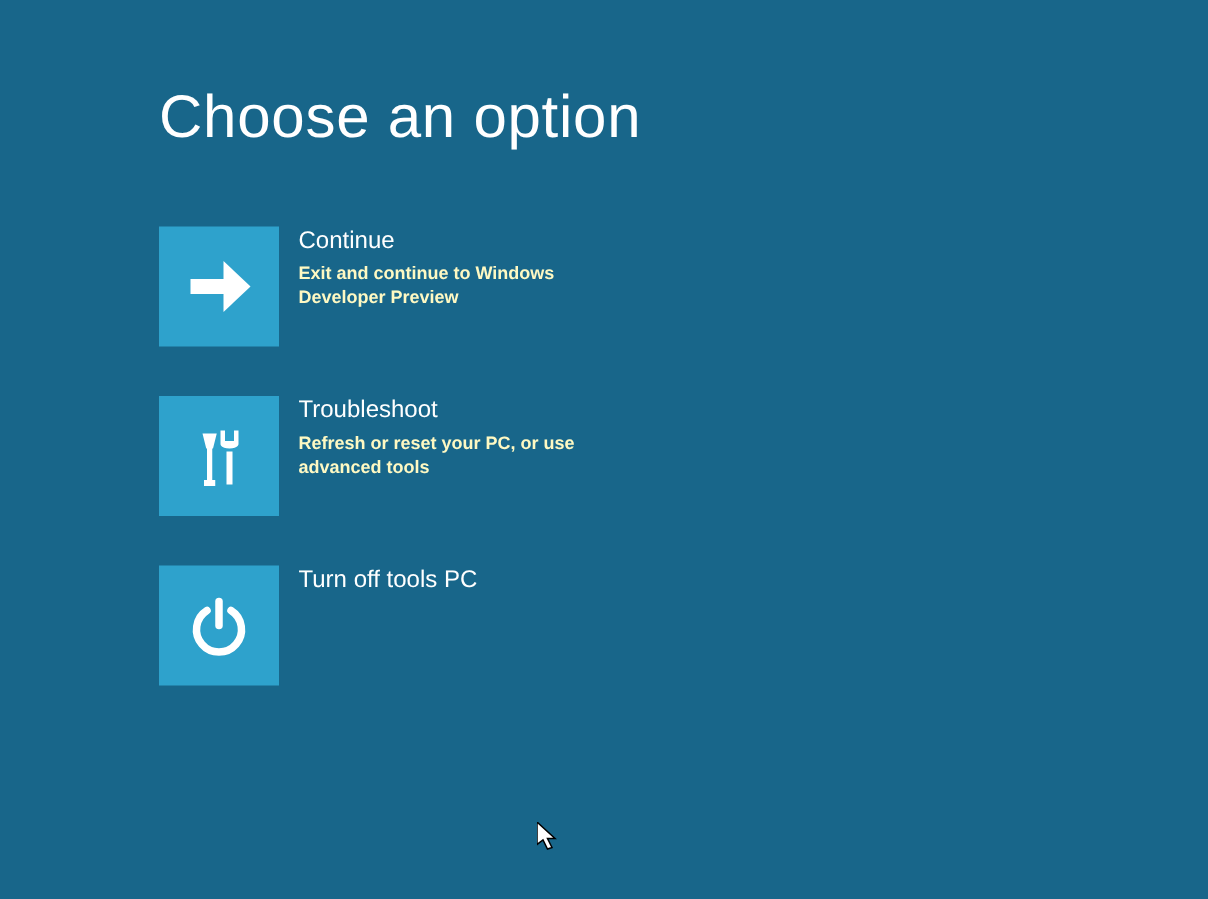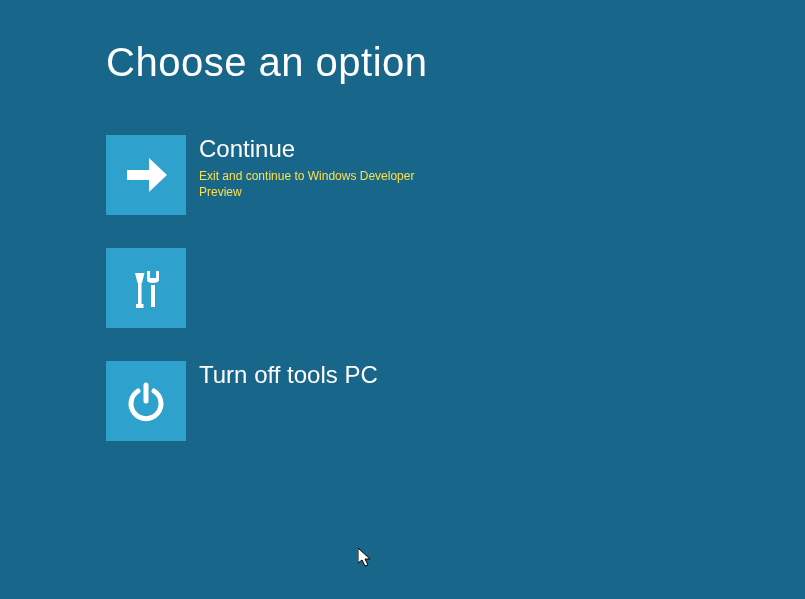--- a/index.html
+++ b/index.html
@@ -10,21 +10,21 @@
     body {
       width: 805px;
       height: 599px;
       background: #18668a;
       font-family: "Segoe UI", "Segoe UI Light", Arial, sans-serif;
       color: #ffffff;
       position: relative;
       overflow: hidden;
     }
     .container {
-      padding: 40px 0 0 106px;
+      padding: 56px 0 0 106px;
     }
     .page-title {
       font-size: 40px;
       font-weight: 300;
       margin-bottom: 50px;
       letter-spacing: 0.5px;
     }
     .option-tile {
       display: flex;
       align-items: flex-start;
@@ -39,30 +39,30 @@
       display: flex;
       align-items: center;
       justify-content: center;
       flex-shrink: 0;
     }
     .tile-text {
       padding-left: 13px;
       padding-top: 0px;
     }
     .tile-title {
-      font-size: 24px;
+      font-size: 16px;
       font-weight: 300;
       line-height: 1.2;
       margin-bottom: 4px;
     }
     .tile-desc {
       font-size: 12px;
-      font-weight: 400;
+      font-weight: 700;
       line-height: 1.35;
-      color: #fde047;
+      color: #fef9c3;
       max-width: 230px;
     }
     .cursor {
       position: absolute;
       left: 358px;
       top: 548px;
       pointer-events: none;
     }
   </style>
 </head>
@@ -91,20 +91,24 @@
       <svg width="50" height="50" viewBox="0 0 50 50">
         <g fill="#ffffff">
           <rect x="17" y="18" width="3.5" height="24"></rect>
           <polygon points="14,10 23.5,10 21,20 16.5,20"></polygon>
           <rect x="15" y="41" width="7.5" height="4"></rect>
           <rect x="30" y="22" width="4" height="22"></rect>
           <path d="M 26 8 L 26 17 C 26 17 26 20 32 20 C 38 20 38 17 38 17 L 38 8 L 35 8 L 35 15 L 29 15 L 29 8 Z"></path>
         </g>
       </svg>
     </div>
+    <div class="tile-text">
+      <div class="tile-title">Troubleshoot</div>
+      <div class="tile-desc">Refresh or reset your PC, or use advanced tools</div>
+    </div>
   </div>
 
   <div class="option-tile">
     <div class="tile-icon">
       <svg width="50" height="50" viewBox="0 0 50 50">
         <g fill="none" stroke="#ffffff" stroke-width="5">
           <path d="M 17 15 A 15 15 0 1 0 33 15" stroke-linecap="round"></path>
           <line x1="25" y1="9" x2="25" y2="25" stroke-linecap="round"></line>
         </g>
       </svg>

